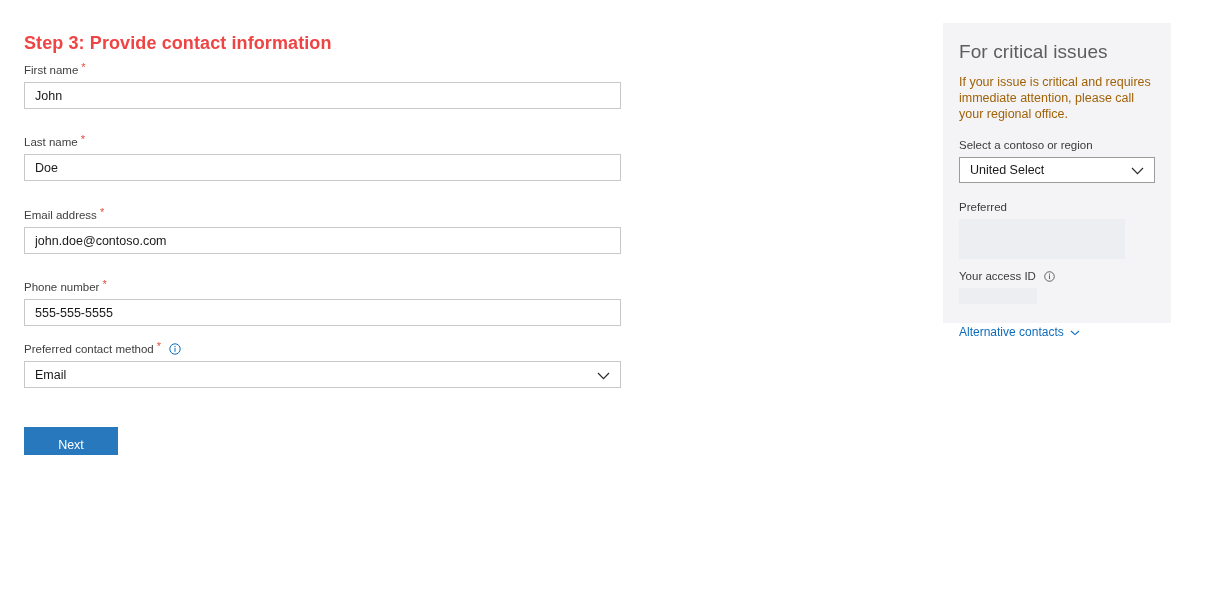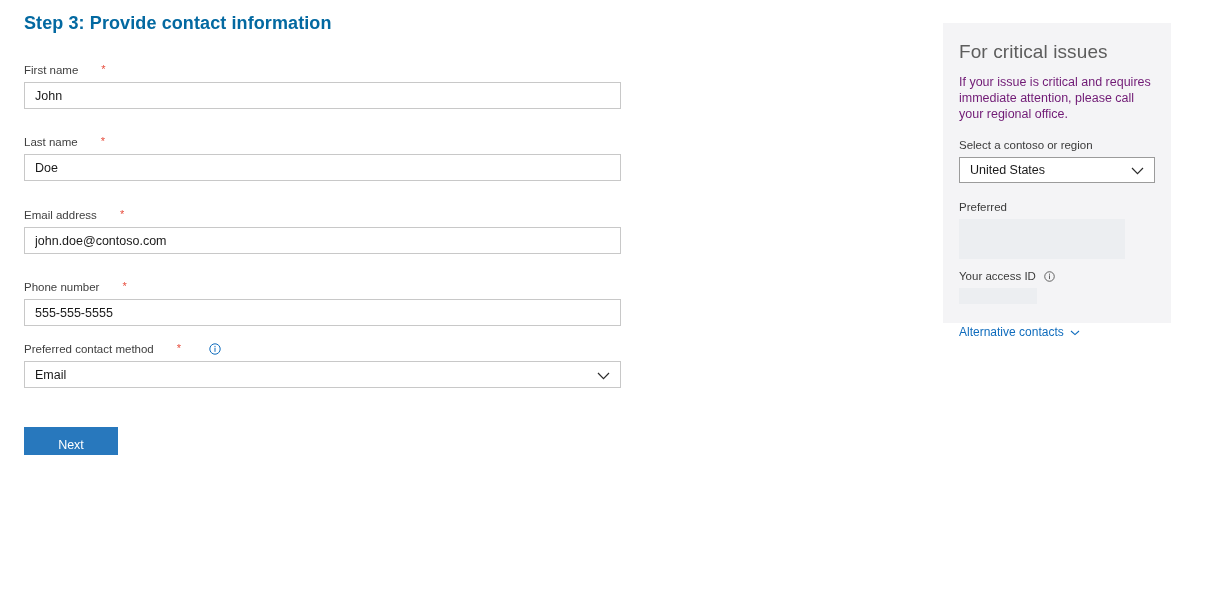--- a/index.html
+++ b/index.html
@@ -21,42 +21,40 @@
   .form-column {
     position: absolute;
     left: 24px;
     top: 0;
     width: 600px;
   }
 
   .page-title {
     font-size: 18px;
     font-weight: bold;
-    color: #0369a1;
+    color: #ef4444;
     letter-spacing: 0.1px;
     margin: 0;
-    padding-top: 12px;
+    padding-top: 32px;
     line-height: 22px;
   }
 
   .field-group {
     position: absolute;
     left: 0;
     width: 597px;
   }
 
   .field-label {
     font-size: 11.5px;
     color: #404040;
     line-height: 14px;
     margin-bottom: 5px;
     white-space: nowrap;
     display: flex;
-    align-items: center;
-    gap: 20px;
   }
   .req-asterisk {
     color: #e74c3c;
     margin-left: 3px;
     font-size: 11px;
     line-height: 11px;
     position: relative;
     top: -1px;
   }
 
@@ -157,21 +155,21 @@
     font-size: 19px;
     font-weight: normal;
     color: #5d5d5d;
     line-height: 24px;
     margin: 0 0 10px 0;
     letter-spacing: 0.1px;
   }
 
   .panel-body-text {
     font-size: 12.5px;
-    color: #701a75;
+    color: #a16207;
     line-height: 16px;
     margin: 0 0 16px 0;
   }
 
   .panel-label {
     font-size: 11.5px;
     color: #3a3a3a;
     line-height: 14px;
     margin-bottom: 5px;
     display: flex;
@@ -295,21 +293,21 @@
   <h2 class="panel-title">For critical issues</h2>
 
   <p class="panel-body-text">If your issue is critical and requires immediate attention, please call your regional office.</p>
 
   <div class="panel-label">
     <span>Select a contoso or region</span>
   </div>
 
   <div class="panel-select-wrap">
     <div class="panel-select">
-      <span>United States</span>
+      <span>United Select</span>
     </div>
     <span class="chevron">
       <svg width="13" height="8" viewBox="0 0 13 8">
         <path d="M1 1 L6.5 6.6 L12 1" fill="none" stroke="#2b2b2b" stroke-width="1.2"></path>
       </svg>
     </span>
   </div>
 
   <div class="panel-label">
     <span>Preferred</span>

